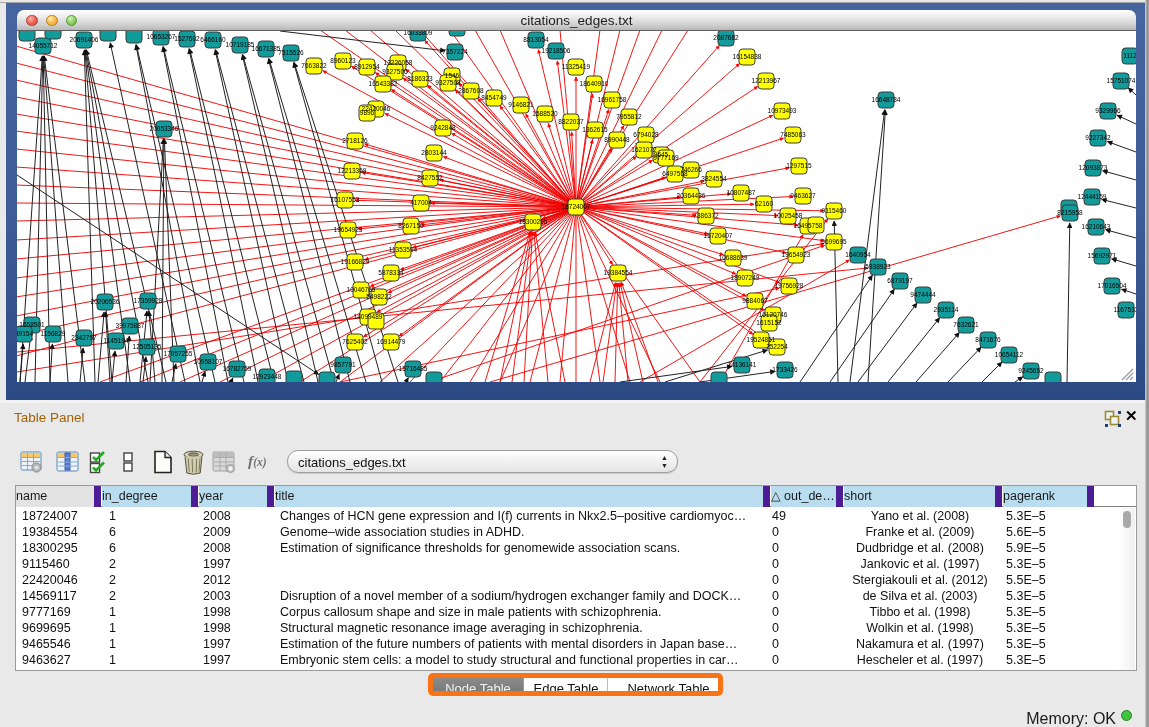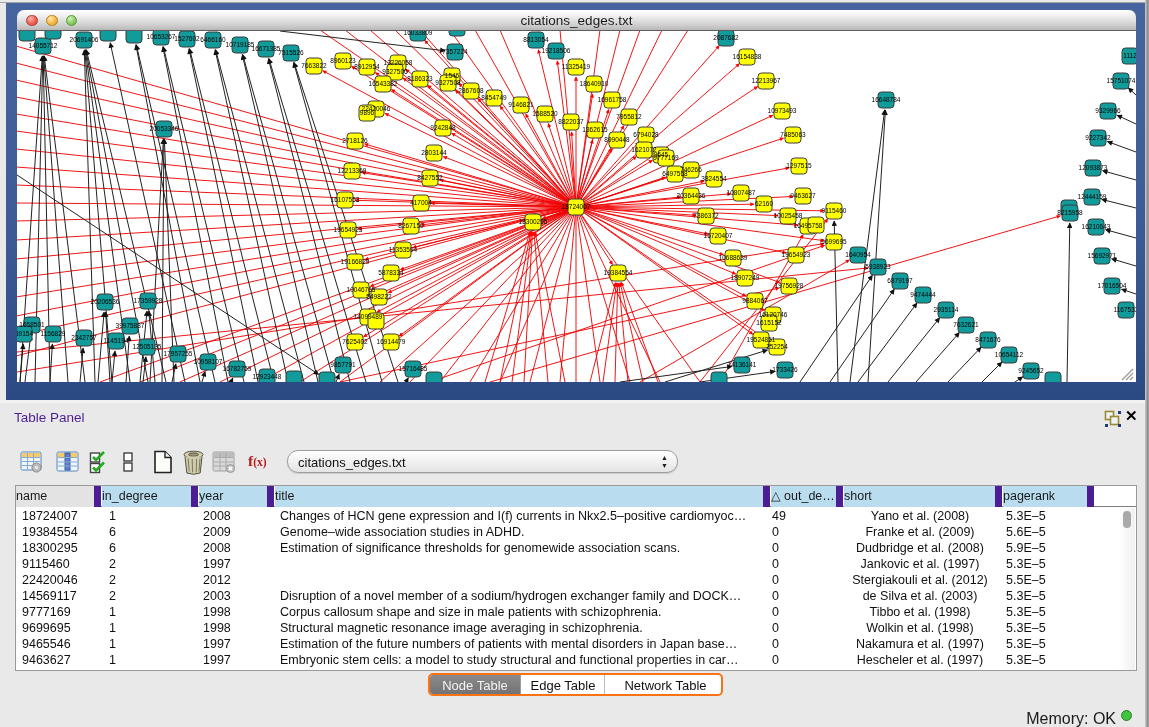--- a/index.html
+++ b/index.html
@@ -13,26 +13,26 @@
  border-radius:7px 7px 0 0;
  background:linear-gradient(180deg,#ffffff 0%,#ececec 35%,#cfcfcf 75%,#b8b8b8 100%);
  border-bottom:1px solid #5e5e5e}
 #titlebar .tl{position:absolute;top:4.5px;width:11.5px;height:11.5px;border-radius:50%}
 #tl1{left:9px;background:radial-gradient(circle at 35% 28%,#ffb3ab,#ec6255 55%,#d44439);border:0.5px solid #b13a31}
 #tl2{left:29px;background:radial-gradient(circle at 35% 28%,#ffe9b0,#f6b845 55%,#e09a26);border:0.5px solid #b6820f}
 #tl3{left:48.5px;background:radial-gradient(circle at 35% 28%,#d2f2c0,#8bcc62 55%,#62b13e);border:0.5px solid #549b2e}
 #title{position:absolute;left:0;right:0;top:3px;text-align:center;font-size:13.5px;color:#1c1c1c}
 #graphwrap{position:absolute;left:17px;top:31px;width:1119px;height:351px;background:#fff;overflow:hidden}
 #panelbar{position:absolute;left:0;top:403px;width:1145px;height:30px;background:#e9e9e9}
-#panelbar .t{position:absolute;left:14px;top:7px;font-size:13.5px;color:#4c1d95}
+#panelbar .t{position:absolute;left:14px;top:7px;font-size:13.5px;color:#a16207}
 #floaticon{position:absolute;left:1103px;top:409px}
 #closex{position:absolute;left:1125px;top:407px;font-size:15px;font-weight:bold;color:#000}
 .ic{position:absolute;top:450px}
-.fx{position:absolute;left:248px;top:452px;font-size:15.5px;
- font-family:"Liberation Serif",serif;font-weight:bold;color:#b91c1c}
+.fx{position:absolute;left:248px;top:452px;font-size:15.5px;font-style:italic;
+ font-family:"Liberation Serif",serif;font-weight:bold;color:#737373}
 .fx span{font-size:11.5px}
 #dropdown{position:absolute;left:287px;top:450px;width:391px;height:23px;border-radius:11px;
  background:linear-gradient(180deg,#ffffff,#f2f2f2 45%,#e4e4e4);border:1px solid #9d9d9d;
  box-shadow:0 1px 1px rgba(0,0,0,.12)}
 #dropdown .txt{position:absolute;left:10px;top:3.5px;font-size:13px;color:#111}
 #dropdown .arr{position:absolute;right:9px;top:3px;font-size:7px;color:#222;line-height:7.5px;text-align:center}
 #tablebox{position:absolute;left:15px;top:485px;width:1122px;height:186px;background:#fff;
  border:1px solid #9a9a9a}
 #thead{position:absolute;left:0;top:0;height:21px;width:1120px;border-bottom:1px solid #7d7d7d;font-size:12.5px;color:#1a1a1a}
 #thead .th{position:absolute;top:0;height:21px;line-height:21px;
@@ -40,21 +40,21 @@
 #thead .th.gray{background:#e3e3e3}
 .tbody{position:absolute;left:0;top:22px;width:1120px}
 .tr{height:16px;line-height:16px;font-size:12.5px;color:#101010;white-space:nowrap;position:relative}
 .tr div{position:absolute;top:0;height:16px;overflow:hidden}
 .c0{left:6px;width:80px}.c1{left:93px;width:100px}.c2{left:187px;width:80px}
 .c3{left:264px;width:492px}.c4{left:756px;width:70px}
 .c5{left:828px;width:152px;text-align:center}.c6{left:990px;width:100px}
 #vscroll{position:absolute;right:1px;top:22px;width:17px;height:162px;
  background:linear-gradient(90deg,#ffffff,#f0f0f0)}
 #vthumb{position:absolute;left:4.5px;top:3px;width:8px;height:17px;border-radius:4px;background:#a9a9a9}
-#tabs{position:absolute;left:428px;top:673px;width:295px;height:23px;border:2px solid #f97316;
+#tabs{position:absolute;left:428px;top:673px;width:295px;height:23px;border:5px solid #f97316;
  border-radius:5px;background:#fff;overflow:hidden;font-size:13px}
 #tabs .seg{position:absolute;top:0;height:23px;line-height:22px;text-align:center;color:#111}
 #seg1{left:0;width:91px;background:linear-gradient(180deg,#8b8b8b,#6e6e6e);color:#f3f3f3 !important;border-right:1px solid #9b9b9b}
 #seg2{left:92px;width:83px;border-right:1px solid #bbb}
 #seg3{left:176px;width:119px}
 #memory{position:absolute;right:33px;top:710px;font-size:16px;color:#1a1a1a}
 #memdot{position:absolute;left:1121px;top:710px;width:11px;height:11px;border-radius:50%;
  background:#3ec43e;border:1px solid #2a7d2a}
 #gap1{position:absolute;left:0;top:400px;width:1145px;height:3px;background:#f2f2f2}
 </style></head>

